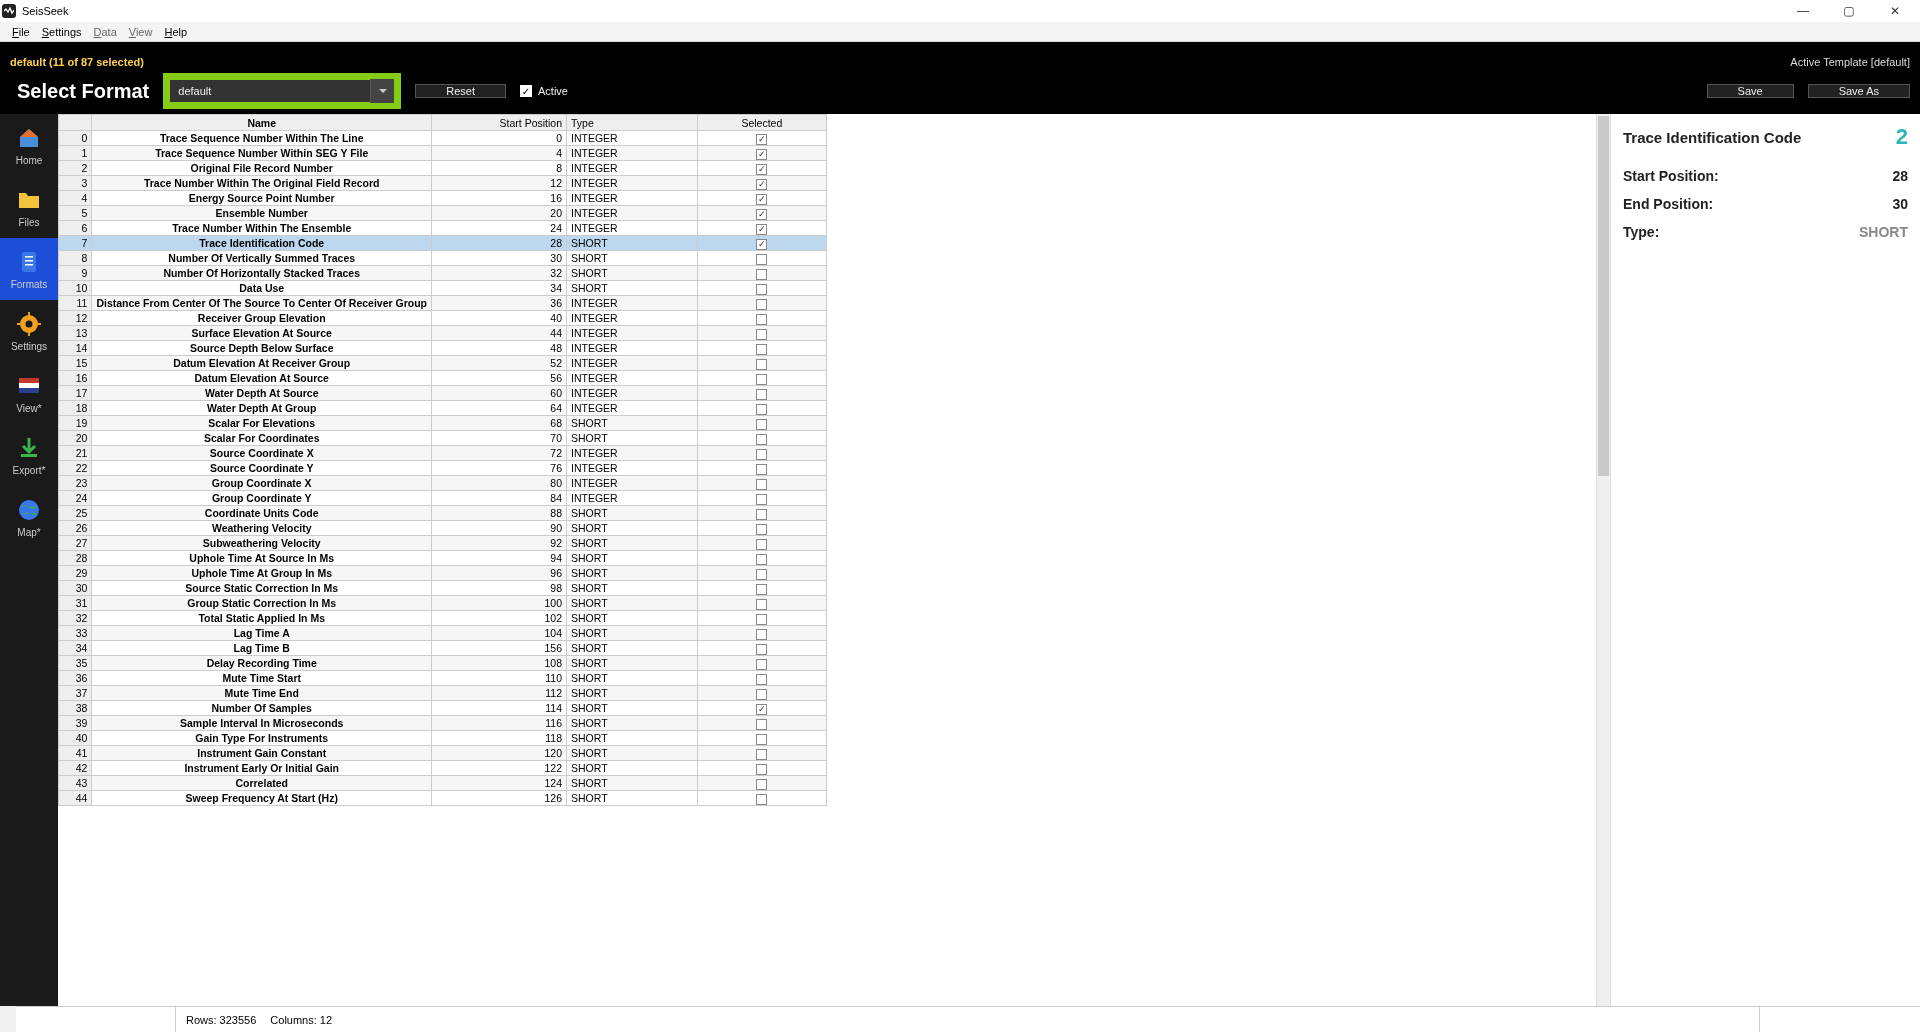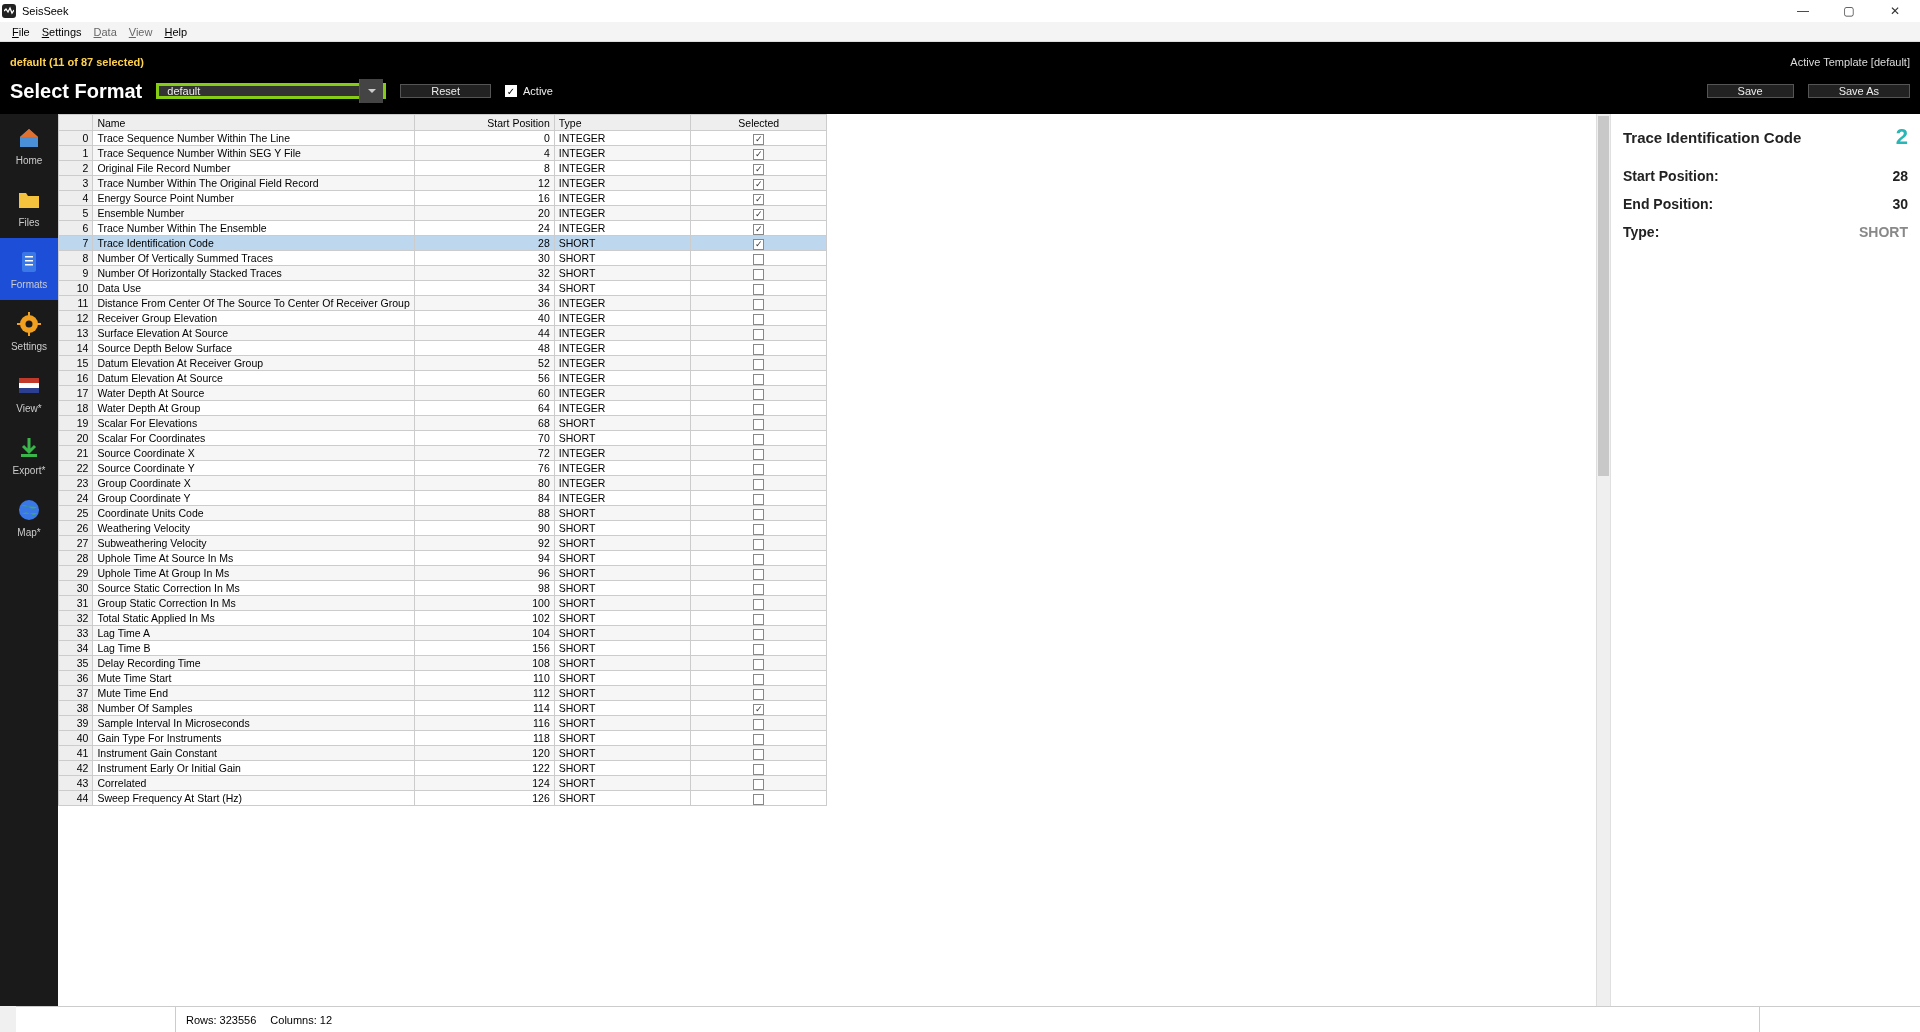--- a/index.html
+++ b/index.html
@@ -20,23 +20,23 @@
 .menubar .menu-item { padding: 0 6px; color: #666;}
 .menubar .menu-item.enabled { color: #000; }
 .menubar .menu-item .u { text-decoration: underline; }
 
 
 .dark-header { background: #000; color: #fff; }
 .dark-info { height: 26px; display: flex; align-items: flex-end; padding: 0 10px; font-size: 11px; }
 .dark-info .left { color: #ffd24d; font-weight: bold; }
 .dark-info .right { margin-left: auto; color: #dcdcdc; font-size: 11px;}
 
-.dark-toolbar { height: 46px; display: flex; align-items: center; padding: 0 10px; gap: 14px; }
+.dark-toolbar { height: 46px; display: flex; align-items: center; padding: 0 10px; gap: 14px; margin-left: 7px; }
 .dark-toolbar h1 { font-size: 20px; font-weight: bold; color: #fff; }
-.tpl-select { display: flex; align-items: center; height: 16px; background: #333; border: 3px solid #84cc16;}
+.tpl-select { display: flex; align-items: center; height: 36px; background: #333; border: 7px solid #84cc16;}
 .tpl-select .val { width: 200px; padding: 0 8px; font-size: 11px; color: #eee; }
 .tpl-select .arrow { width: 24px; height: 24px; background: #444; display:flex; align-items:center; justify-content:center; border-left: 1px solid #555;}
 .tpl-select .arrow svg { width:10px; height:10px; fill:#ccc; }
 .btn-dark { height: 14px; padding: 0 30px; background: #222; border: 1px solid #555; color: #eee; font-size: 11px; display: flex; align-items: center; justify-content: center;}
 .chk-row { display: flex; align-items: center; gap: 6px; color: #eee; font-size: 11px;}
 .chk-row .chk { width: 12px; height: 12px; background: #fff; display: flex; align-items: center; justify-content: center; font-size:10px; color:#000;}
 .dark-toolbar .spacer { flex: 1; }
 
 
 .main { flex: 1; display: flex; min-height: 0;}
@@ -48,21 +48,21 @@
 .nav-item.active { background: #1d4ed8;}
 
 
 .center { flex: 1; display: flex; flex-direction: column; background: #fff; min-width: 0; position: relative;}
 .table-wrap { flex: 1; overflow: hidden; position: relative; display:flex;}
 .table-scroll { flex:1; overflow:hidden;}
 table { border-collapse: collapse; table-layout: fixed;}
 th, td { border: 1px solid #ccc; font-size: 10.5px; padding: 0 4px; height: 14px; line-height: 14px; white-space: nowrap; overflow: hidden;}
 th { background: #eee; height: 16px; font-weight: normal; text-align: center;}
 .col-idx { width: 38px; text-align: right; background: #eee; }
-.col-name { width: 316px; text-align: left;}
+.col-name { width: 316px; text-align: center; font-weight: bold;}
 .col-start { width: 158px; text-align: right;}
 .col-type { width: 158px; text-align: left;}
 .col-sel { width: 158px; text-align: center;}
 tr.even td { background: #fff; }
 tr.odd td { background: #f6f6f6; }
 tr.even td.col-idx, tr.odd td.col-idx { background: #eee; }
 tr.selected-row td { background: #bcd7ee !important; }
 tr.selected-row td.col-idx { background: #bcd7ee !important; }
 .cb { display:inline-block; width:11px; height:11px; border:1px solid #888; background:#fff; vertical-align:middle; font-size:9px; line-height:9px; text-align:center; color:#333;}
 .empty-space { flex:1; background:#fff;}

